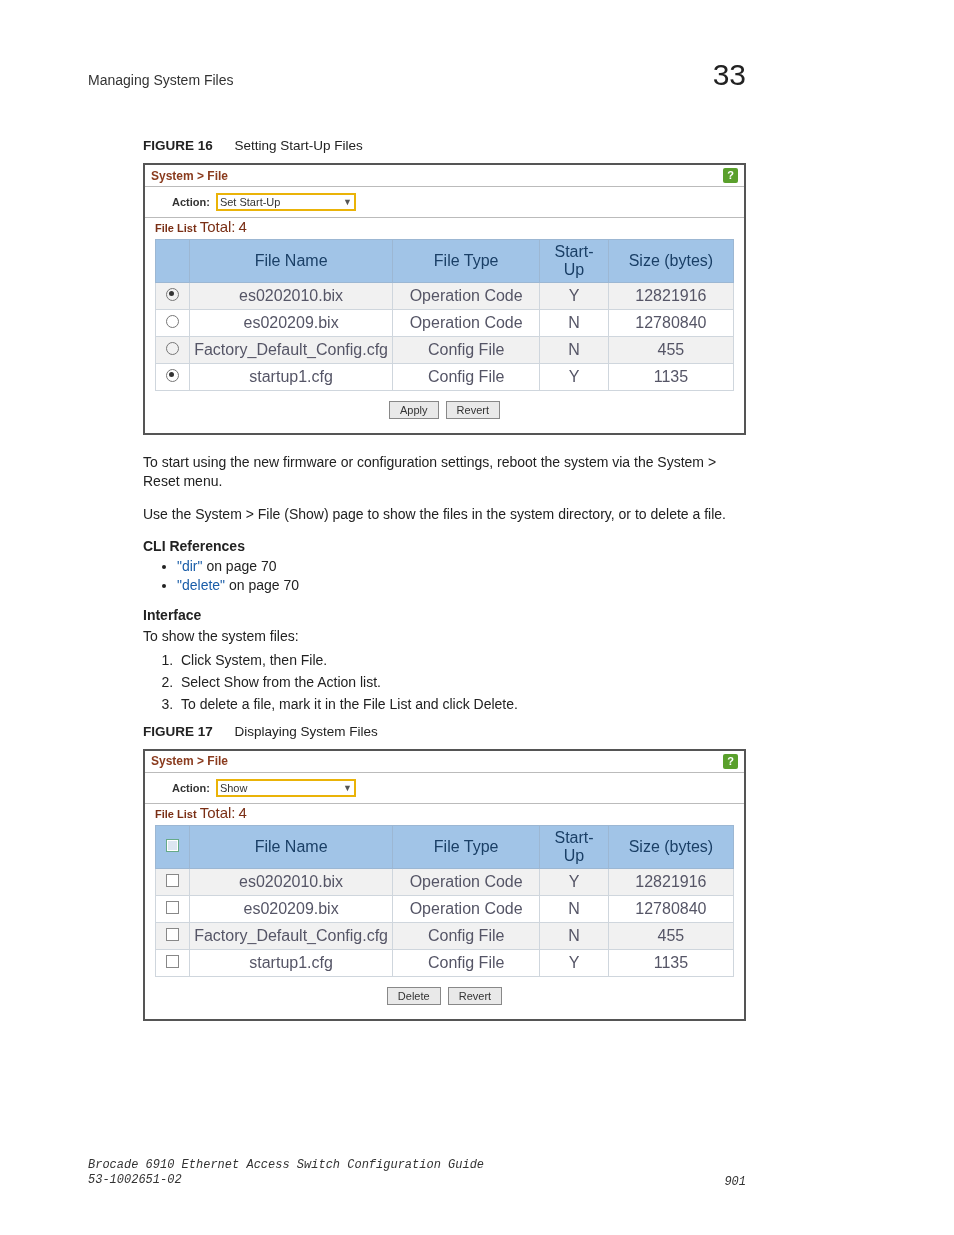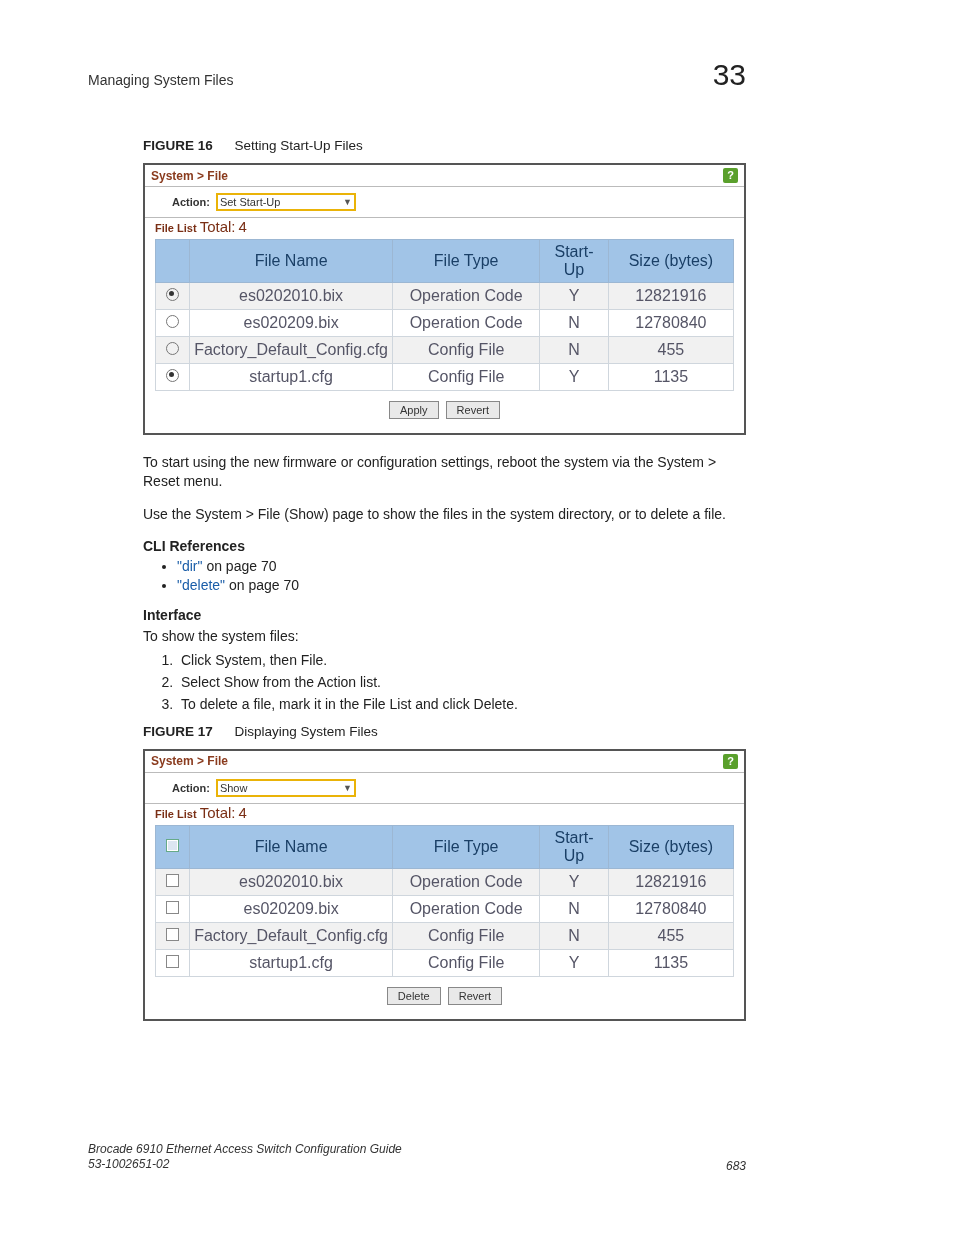--- a/index.html
+++ b/index.html
@@ -220,27 +220,28 @@
     margin: 2px 0 12px 0;
     padding-left: 34px;
     font-size: 14px;
   }
   ol.steps li { margin: 6px 0; padding-left: 4px; }
 
   .footer {
     position: absolute;
     left: 88px;
     right: 88px;
-    bottom: 62px;
+    bottom: 46px;
     display: flex;
     justify-content: space-between;
     align-items: flex-end;
     font-size: 12px;
     font-style: italic;
     color: #333;
+    font-family: Liberation Mono, monospace;
   }
   .footer .left { line-height: 1.3; }
 </style>
 </head>
 <body>
 
 <div class="page">
 
   <div class="running-head">
     <span class="left">Managing System Files</span>
@@ -411,16 +412,16 @@
       </div>
     </div>
 
   </div>
 
   <div class="footer">
     <div class="left">
       <div>Brocade 6910 Ethernet Access Switch Configuration Guide</div>
       <div>53-1002651-02</div>
     </div>
-    <div>683</div>
+    <div>901</div>
   </div>
 
 </div>
 
 </body></html>

